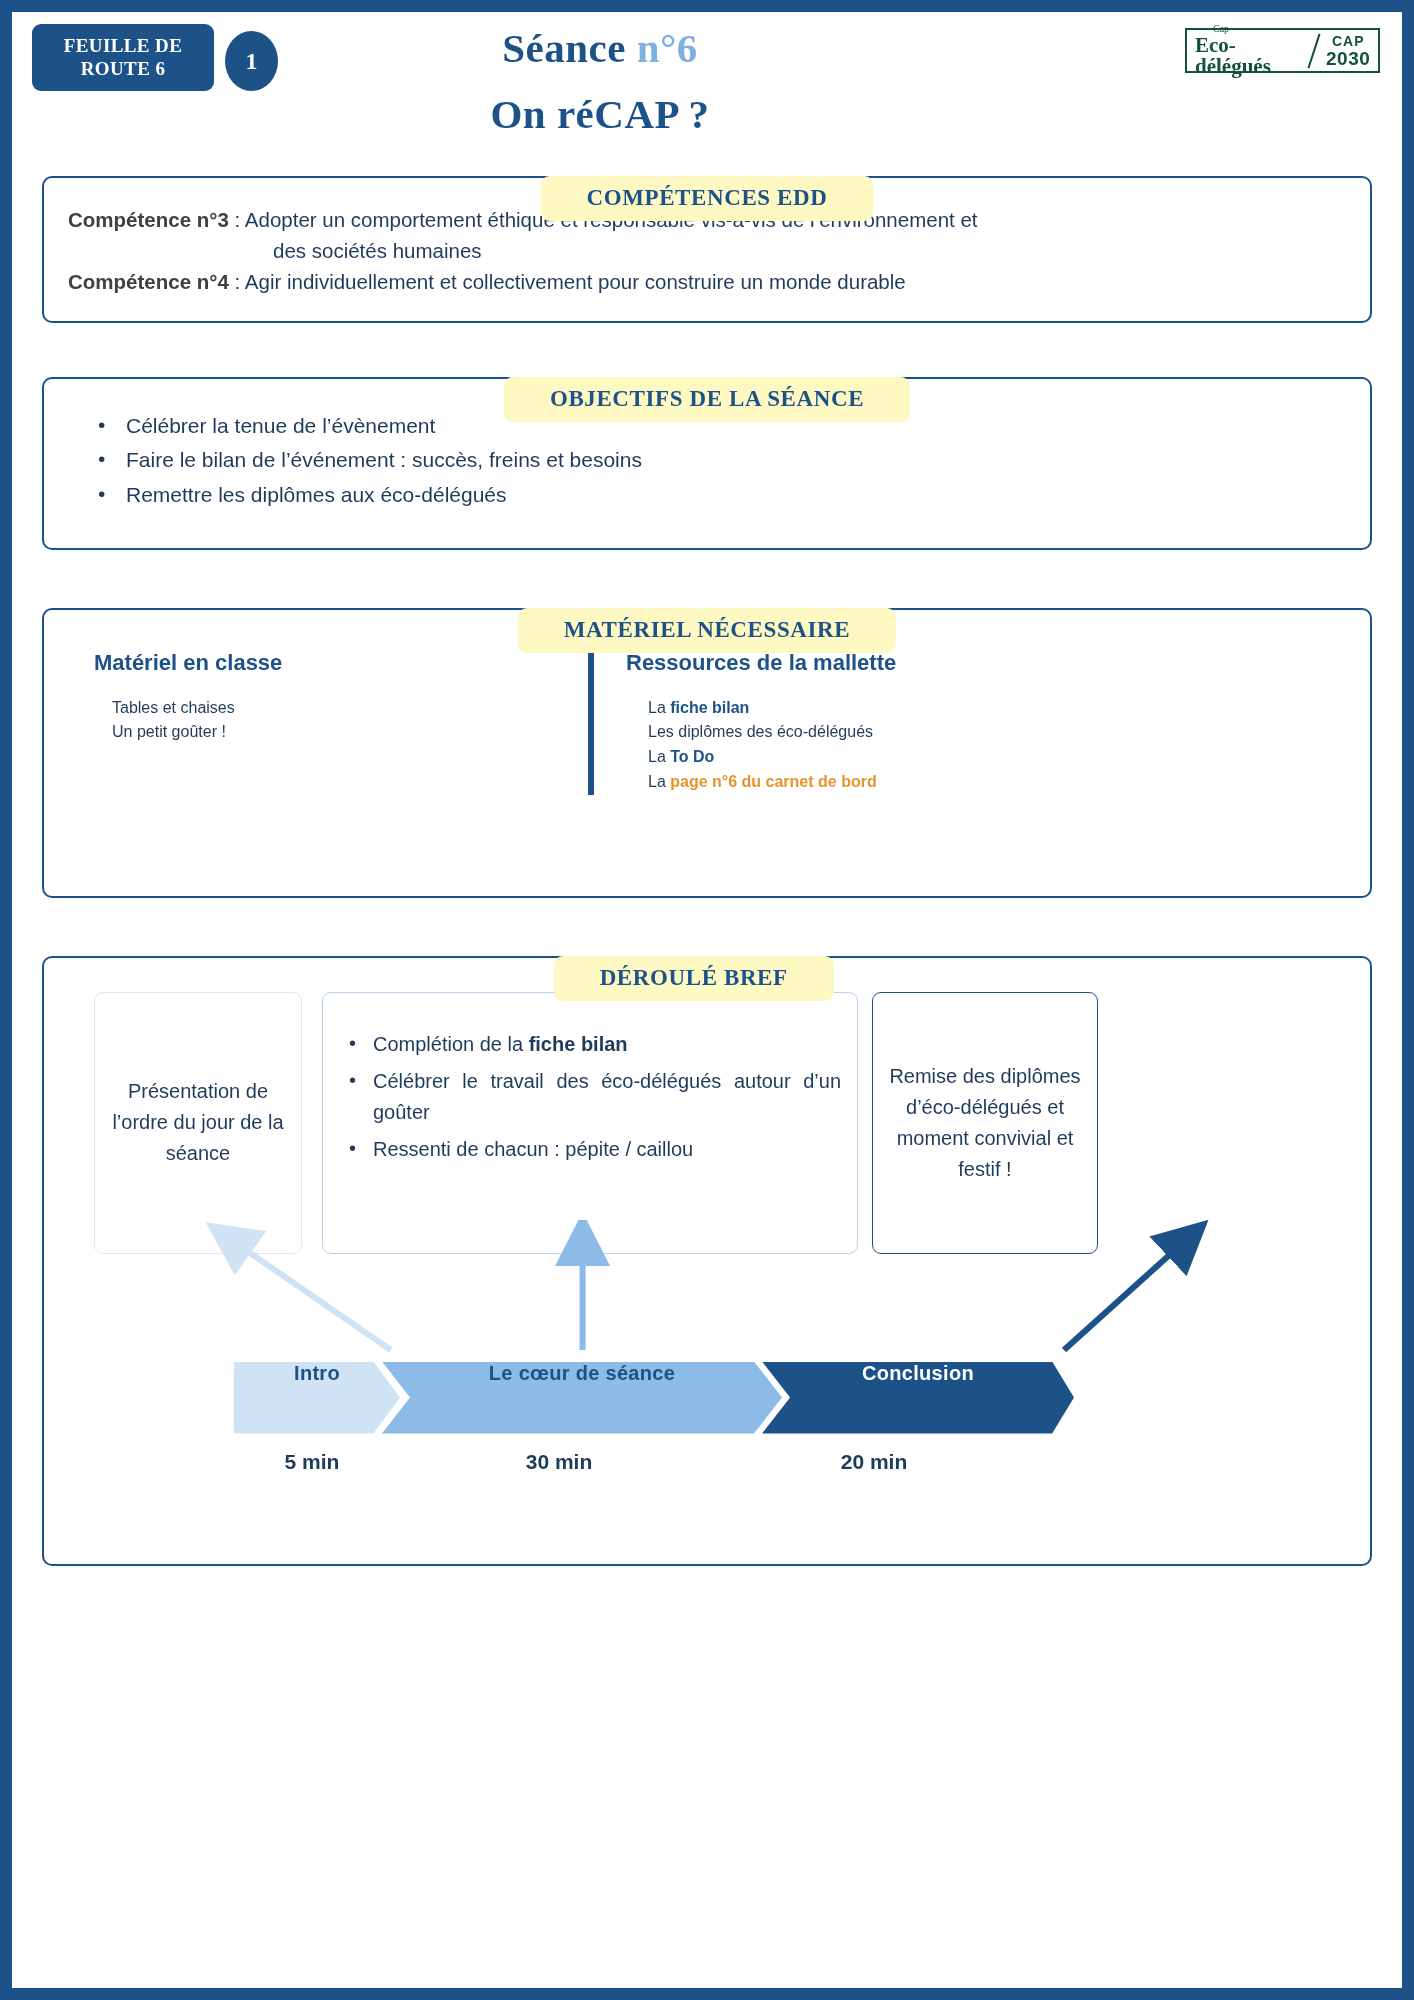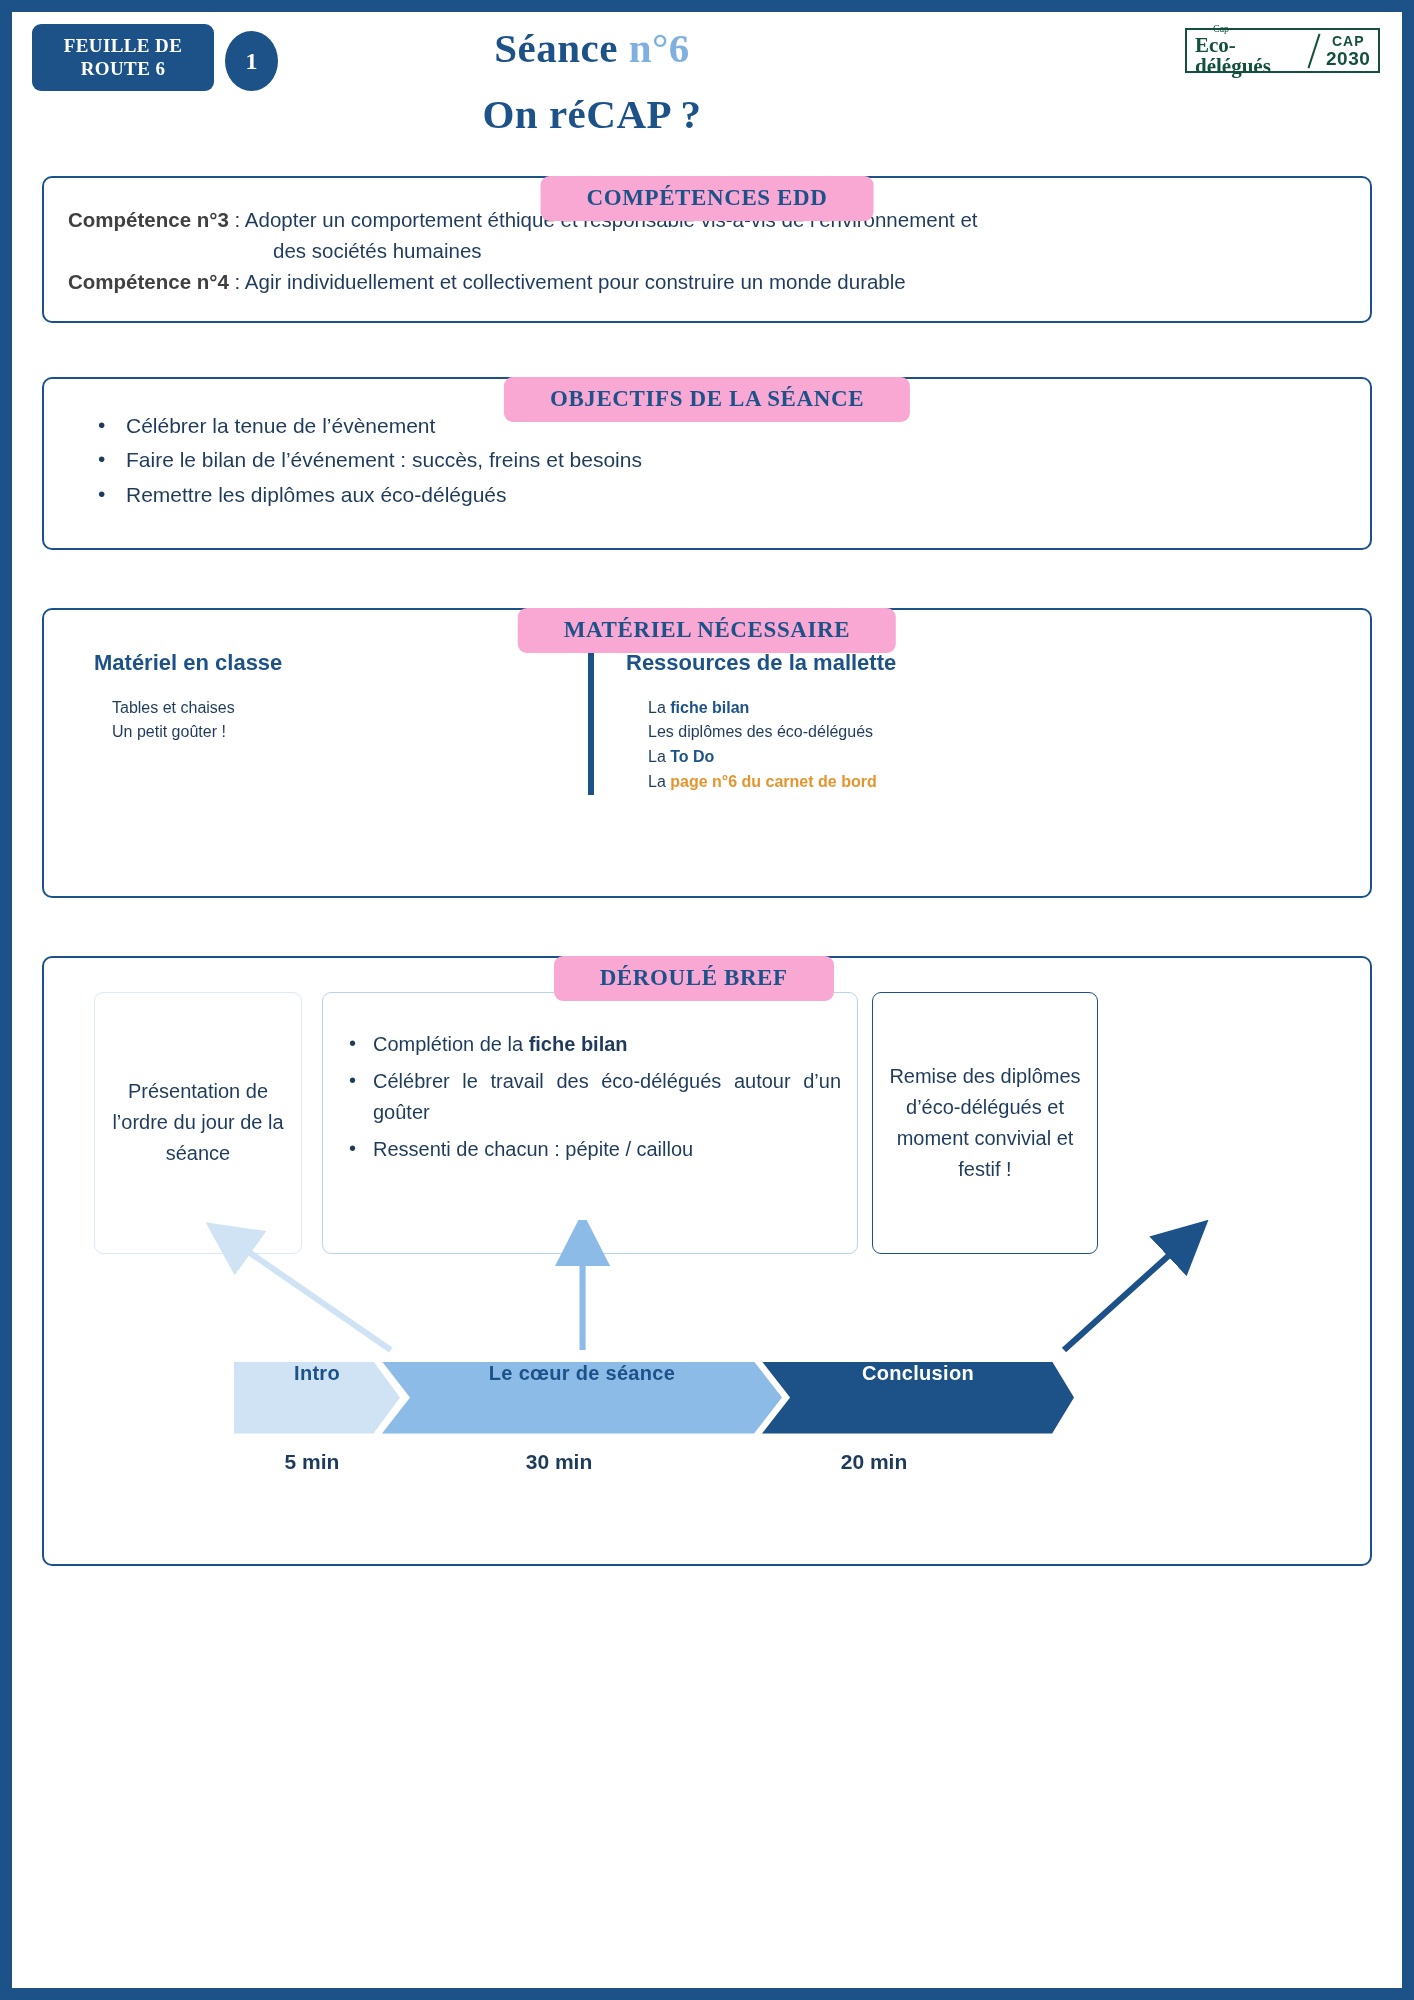--- a/index.html
+++ b/index.html
@@ -57,21 +57,21 @@
     border-radius: 50%;
     color: #ffffff;
     font-family: "Liberation Serif", serif;
     font-weight: bold;
     font-size: 24px;
     display: flex; align-items: center; justify-content: center;
   }
 
   .title-wrap {
     position: absolute;
-    left: 300px; top: 12px;
+    left: 308px; top: 12px;
     width: 560px;
     text-align: center;
     font-family: "Liberation Serif", serif;
     font-weight: bold;
     color: #1d5289;
   }
   .title-line1 { font-size: 41px; letter-spacing: .5px; }
   .title-line1 .accent { color: #7fb0e0; }
   .title-line2 { font-size: 41px; margin-top: 18px; letter-spacing: .5px; }
 
@@ -146,21 +146,21 @@
   }
 
   
   .section { position: relative; margin: 0 30px; }
 
   .section-tab {
     position: absolute;
     left: 50%;
     transform: translateX(-50%);
     top: 0;
-    background: #f9a8d4;
+    background: #fef9c3;
     border-radius: 9px;
     color: #1d5289;
     font-family: "Liberation Serif", serif;
     font-weight: bold;
     font-size: 23px;
     letter-spacing: .6px;
     padding: 9px 46px 10px 46px;
     white-space: nowrap;
     z-index: 3;
   }

